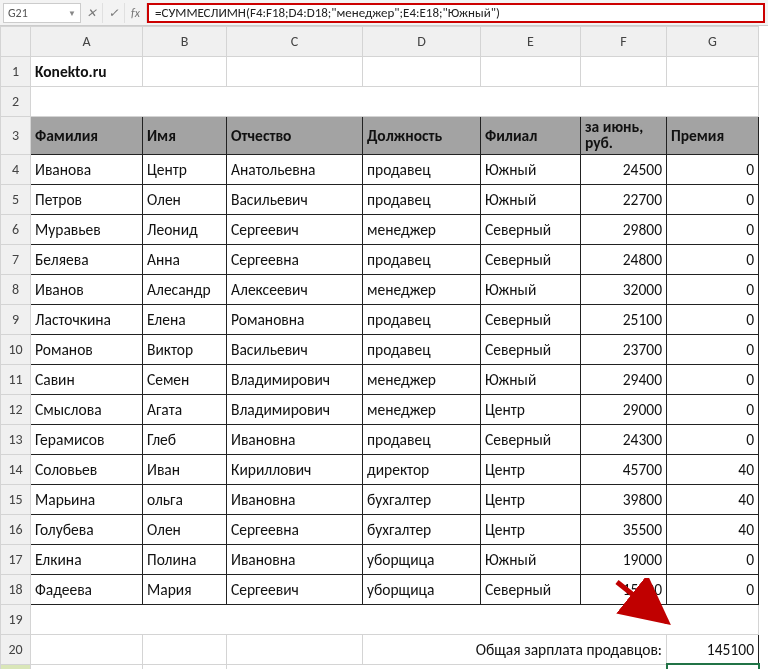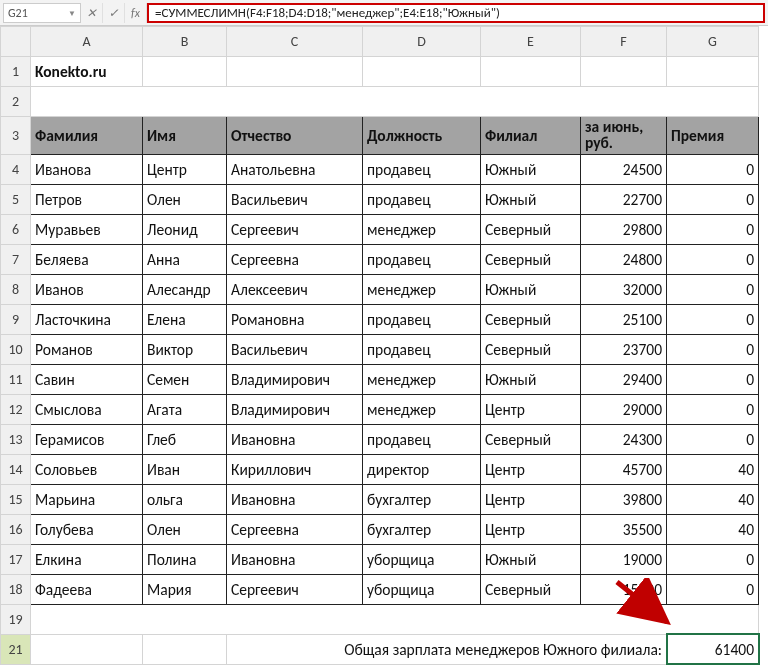--- a/index.html
+++ b/index.html
@@ -323,20 +323,28 @@
           <td>Северный</td>
           <td class="right">15000</td>
           <td class="right">0</td>
         </tr>
       </tbody>
   <tbody>
         <tr>
     <th class="rowhdr">19</th>
     <td colspan="7" style="border-color:#d4d4d4"></td>
   </tr>
+  <tr class="total-row">
+    <th class="rowhdr">20</th>
+    <td style="border-color:#d4d4d4"></td>
+    <td style="border-color:#d4d4d4"></td>
+    <td style="border-color:#d4d4d4"></td>
+    <td colspan="3" class="right noborder" style="border:1px solid #d4d4d4">Общая зарплата продавцов:</td>
+    <td class="val">145100</td>
+  </tr>
   <tr class="total-row selected-row">
     <th class="rowhdr">21</th>
     <td style="border-color:#d4d4d4"></td>
     <td style="border-color:#d4d4d4"></td>
     <td colspan="4" class="right noborder" style="border:1px solid #d4d4d4">Общая зарплата менеджеров Южного филиала:</td>
     <td class="val selected-cell">61400</td>
   </tr>
 
 </tbody>
     </table>

